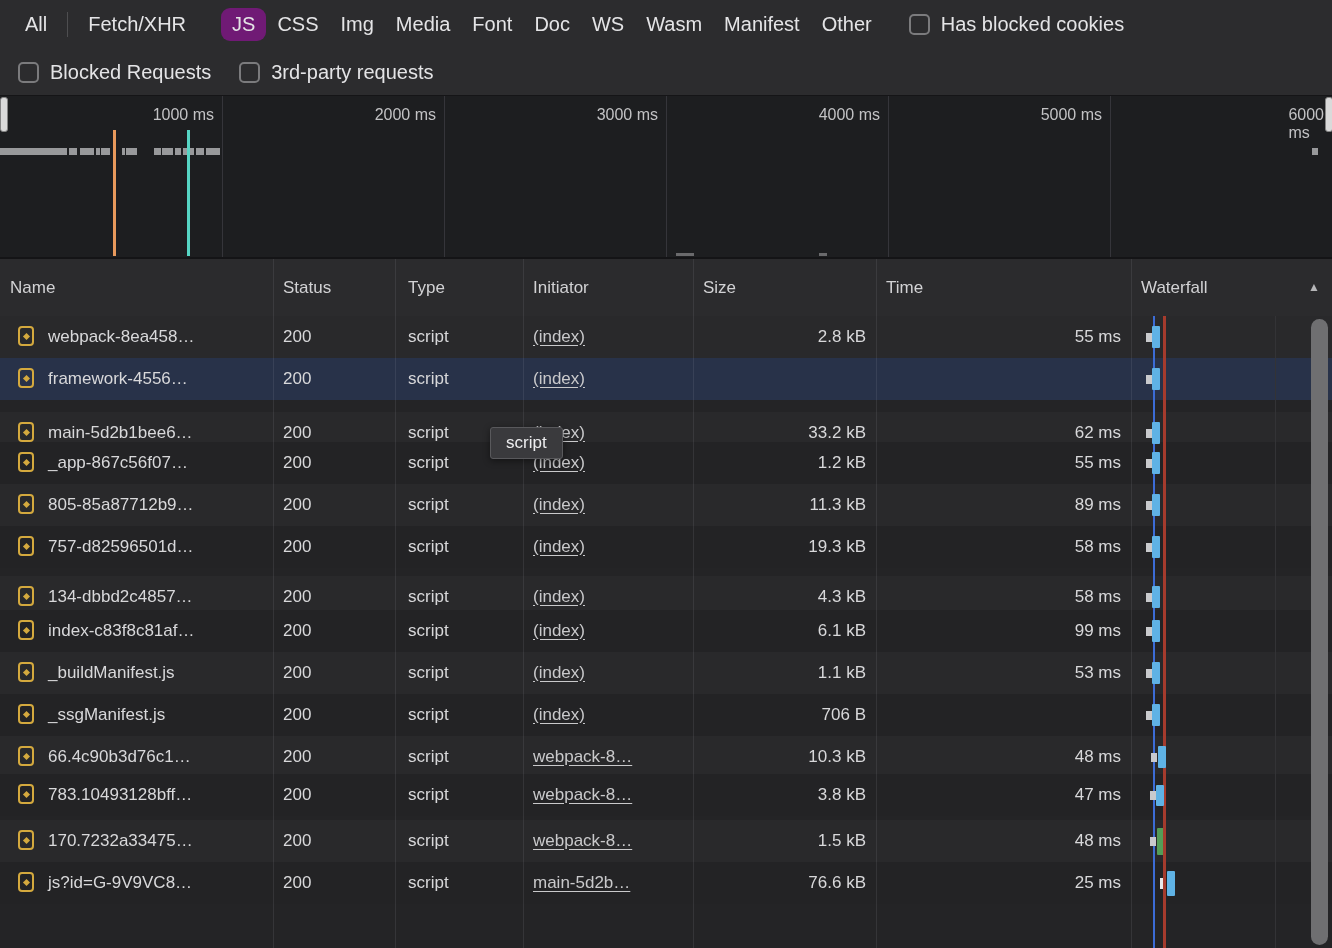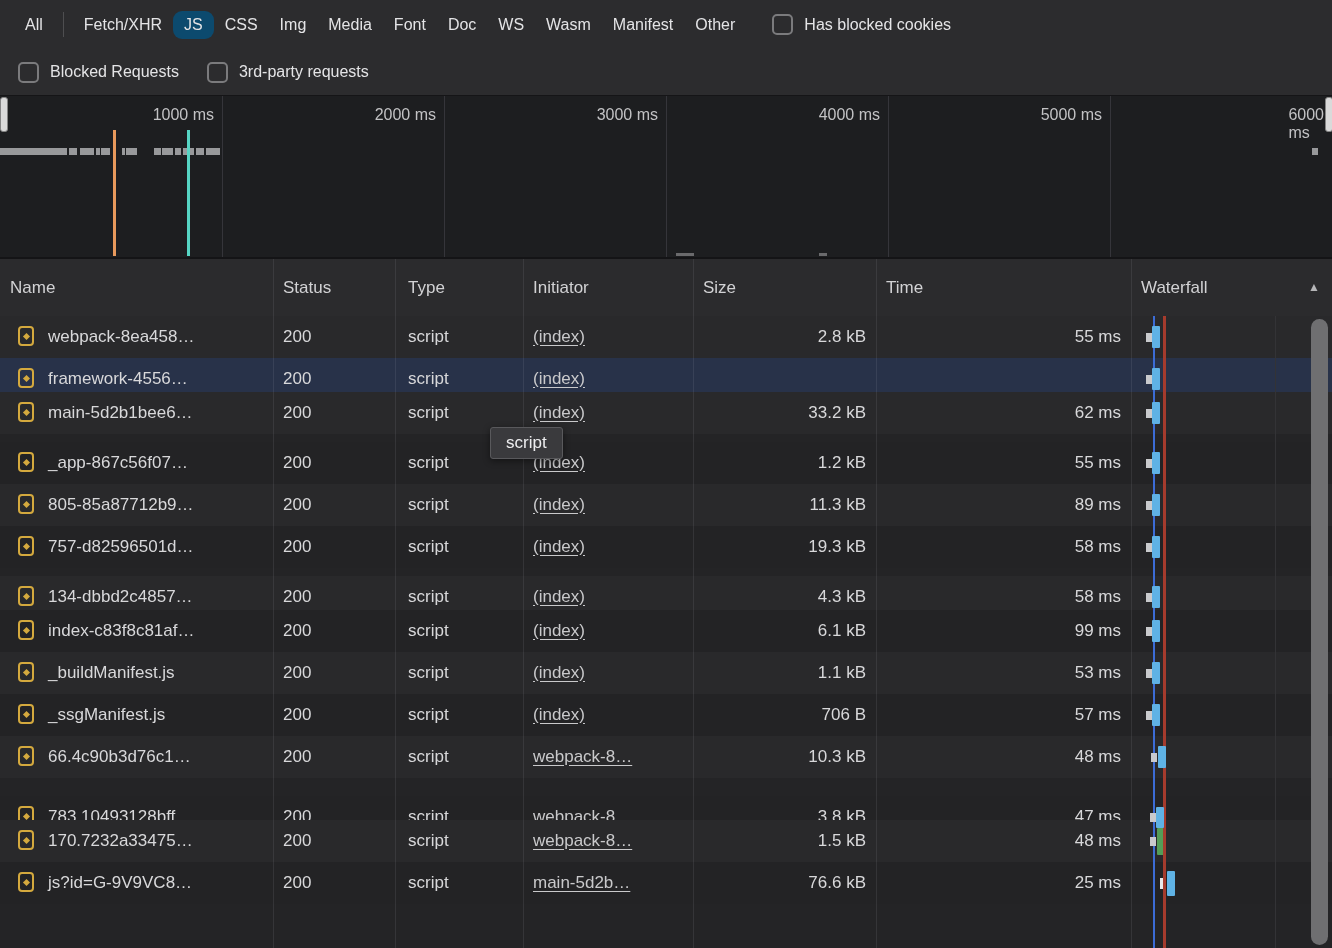--- a/index.html
+++ b/index.html
@@ -1,26 +1,26 @@
 <!DOCTYPE html>
 <html><head>
 <meta charset="utf-8">
 <style>
   html,body{margin:0;padding:0;background:#242426;}
   .app{position:relative;width:1332px;height:948px;overflow:hidden;
        font-family:"Liberation Sans",sans-serif;background:#242426;color:#d8d8da;}
 
   
   .filterbar{position:absolute;left:0;top:0;width:1332px;height:95px;background:#2c2c2e;}
-  .frow{display:flex;align-items:center;font-size:16px;color:#e4e4e6;white-space:nowrap;}
+  .frow{display:flex;align-items:center;font-size:20px;color:#e4e4e6;white-space:nowrap;}
   .frow1{height:49px;padding-left:14px;}
   .frow2{height:46px;padding-left:18px;text-align:right;}
   .tabs{display:flex;align-items:center;}
   .tab{padding:5px 11px;border-radius:9px;cursor:default;}
-  .tab.selected{background:#0c4a6e;}
+  .tab.selected{background:#701a75;margin-left:24px;}
   .sep{width:1px;height:25px;background:#4e4e50;margin:0 9px;}
   .cb-group{display:flex;align-items:center;}
   .checkbox{display:inline-block;width:17px;height:17px;border:2px solid #7b7b7d;
             border-radius:5px;background:transparent;flex:0 0 auto;}
   .cb-label{margin-left:11px;}
 
   
   .overview{position:absolute;left:0;top:95px;width:1332px;height:161px;background:#1d1e20;
             border-top:1px solid #151517;border-bottom:2px solid #141416;}
   .gridline{position:absolute;top:0;bottom:0;width:1px;background:#35353a;}
@@ -175,21 +175,21 @@
         <div class="wf-bar" style="left: 1152px; top: 10px; height: 22px; background: rgb(95, 178, 229);"></div>
       </div>
       <div class="row selected" style="top: 42px;">
         <div class="cell" style="left: 0px; width: 273px;"><span class="icon-script"></span><span class="name-text">framework-4556…</span></div>
         <div class="cell" style="left: 273px; width: 112px; padding-left: 10px;">200</div>
         <div class="cell" style="left: 395px; width: 115px; padding-left: 13px;">script</div>
         <div class="cell" style="left: 523px; width: 160px; padding-left: 10px;"><span class="link">(index)</span></div>
         <div class="wf-sq" style="left: 1146px; top: 16.5px; height: 9px; background: rgb(201, 202, 205);"></div>
         <div class="wf-bar" style="left: 1152px; top: 10px; height: 22px; background: rgb(95, 178, 229);"></div>
       </div>
-      <div class="row odd" style="top: 76px;">
+      <div class="row odd" style="top: 96px;">
         <div class="cell" style="left: 0px; width: 273px;"><span class="icon-script"></span><span class="name-text">main-5d2b1bee6…</span></div>
         <div class="cell" style="left: 273px; width: 112px; padding-left: 10px;">200</div>
         <div class="cell" style="left: 395px; width: 115px; padding-left: 13px;">script</div>
         <div class="cell" style="left: 523px; width: 160px; padding-left: 10px;"><span class="link">(index)</span></div>
         <div class="cell right" style="left: 693px; width: 173px; padding-right: 10px;">33.2 kB</div>
         <div class="cell right" style="left: 876px; width: 245px; padding-right: 10px;">62 ms</div>
         <div class="wf-sq" style="left: 1146px; top: 16.5px; height: 9px; background: rgb(201, 202, 205);"></div>
         <div class="wf-bar" style="left: 1152px; top: 10px; height: 22px; background: rgb(95, 178, 229);"></div>
       </div>
       <div class="row even" style="top: 126px;">
@@ -251,35 +251,34 @@
         <div class="cell right" style="left: 876px; width: 245px; padding-right: 10px;">53 ms</div>
         <div class="wf-sq" style="left: 1146px; top: 16.5px; height: 9px; background: rgb(201, 202, 205);"></div>
         <div class="wf-bar" style="left: 1152px; top: 10px; height: 22px; background: rgb(95, 178, 229);"></div>
       </div>
       <div class="row even" style="top: 378px;">
         <div class="cell" style="left: 0px; width: 273px;"><span class="icon-script"></span><span class="name-text">_ssgManifest.js</span></div>
         <div class="cell" style="left: 273px; width: 112px; padding-left: 10px;">200</div>
         <div class="cell" style="left: 395px; width: 115px; padding-left: 13px;">script</div>
         <div class="cell" style="left: 523px; width: 160px; padding-left: 10px;"><span class="link">(index)</span></div>
         <div class="cell right" style="left: 693px; width: 173px; padding-right: 10px;">706 B</div>
-        <div class="cell right" style="left: 876px; width: 245px; padding-right: 10px;">57 ms</div>
         <div class="wf-sq" style="left: 1146px; top: 16.5px; height: 9px; background: rgb(201, 202, 205);"></div>
         <div class="wf-bar" style="left: 1152px; top: 10px; height: 22px; background: rgb(95, 178, 229);"></div>
       </div>
       <div class="row odd" style="top: 420px;">
         <div class="cell" style="left: 0px; width: 273px;"><span class="icon-script"></span><span class="name-text">66.4c90b3d76c1…</span></div>
         <div class="cell" style="left: 273px; width: 112px; padding-left: 10px;">200</div>
         <div class="cell" style="left: 395px; width: 115px; padding-left: 13px;">script</div>
         <div class="cell" style="left: 523px; width: 160px; padding-left: 10px;"><span class="link">webpack-8…</span></div>
         <div class="cell right" style="left: 693px; width: 173px; padding-right: 10px;">10.3 kB</div>
         <div class="cell right" style="left: 876px; width: 245px; padding-right: 10px;">48 ms</div>
         <div class="wf-sq" style="left: 1151px; top: 16.5px; height: 9px; background: rgb(201, 202, 205);"></div>
         <div class="wf-bar" style="left: 1158px; top: 10px; height: 22px; background: rgb(95, 178, 229);"></div>
       </div>
-      <div class="row even" style="top: 480px;">
+      <div class="row even" style="top: 458px;">
         <div class="cell" style="left: 0px; width: 273px;"><span class="icon-script"></span><span class="name-text">783.10493128bff…</span></div>
         <div class="cell" style="left: 273px; width: 112px; padding-left: 10px;">200</div>
         <div class="cell" style="left: 395px; width: 115px; padding-left: 13px;">script</div>
         <div class="cell" style="left: 523px; width: 160px; padding-left: 10px;"><span class="link">webpack-8…</span></div>
         <div class="cell right" style="left: 693px; width: 173px; padding-right: 10px;">3.8 kB</div>
         <div class="cell right" style="left: 876px; width: 245px; padding-right: 10px;">47 ms</div>
         <div class="wf-sq" style="left: 1150px; top: 16.5px; height: 9px; background: rgb(201, 202, 205);"></div>
         <div class="wf-bar" style="left: 1156px; top: 10.5px; height: 21px; background: rgb(95, 178, 229);"></div>
       </div>
       <div class="row odd" style="top: 504px;">

